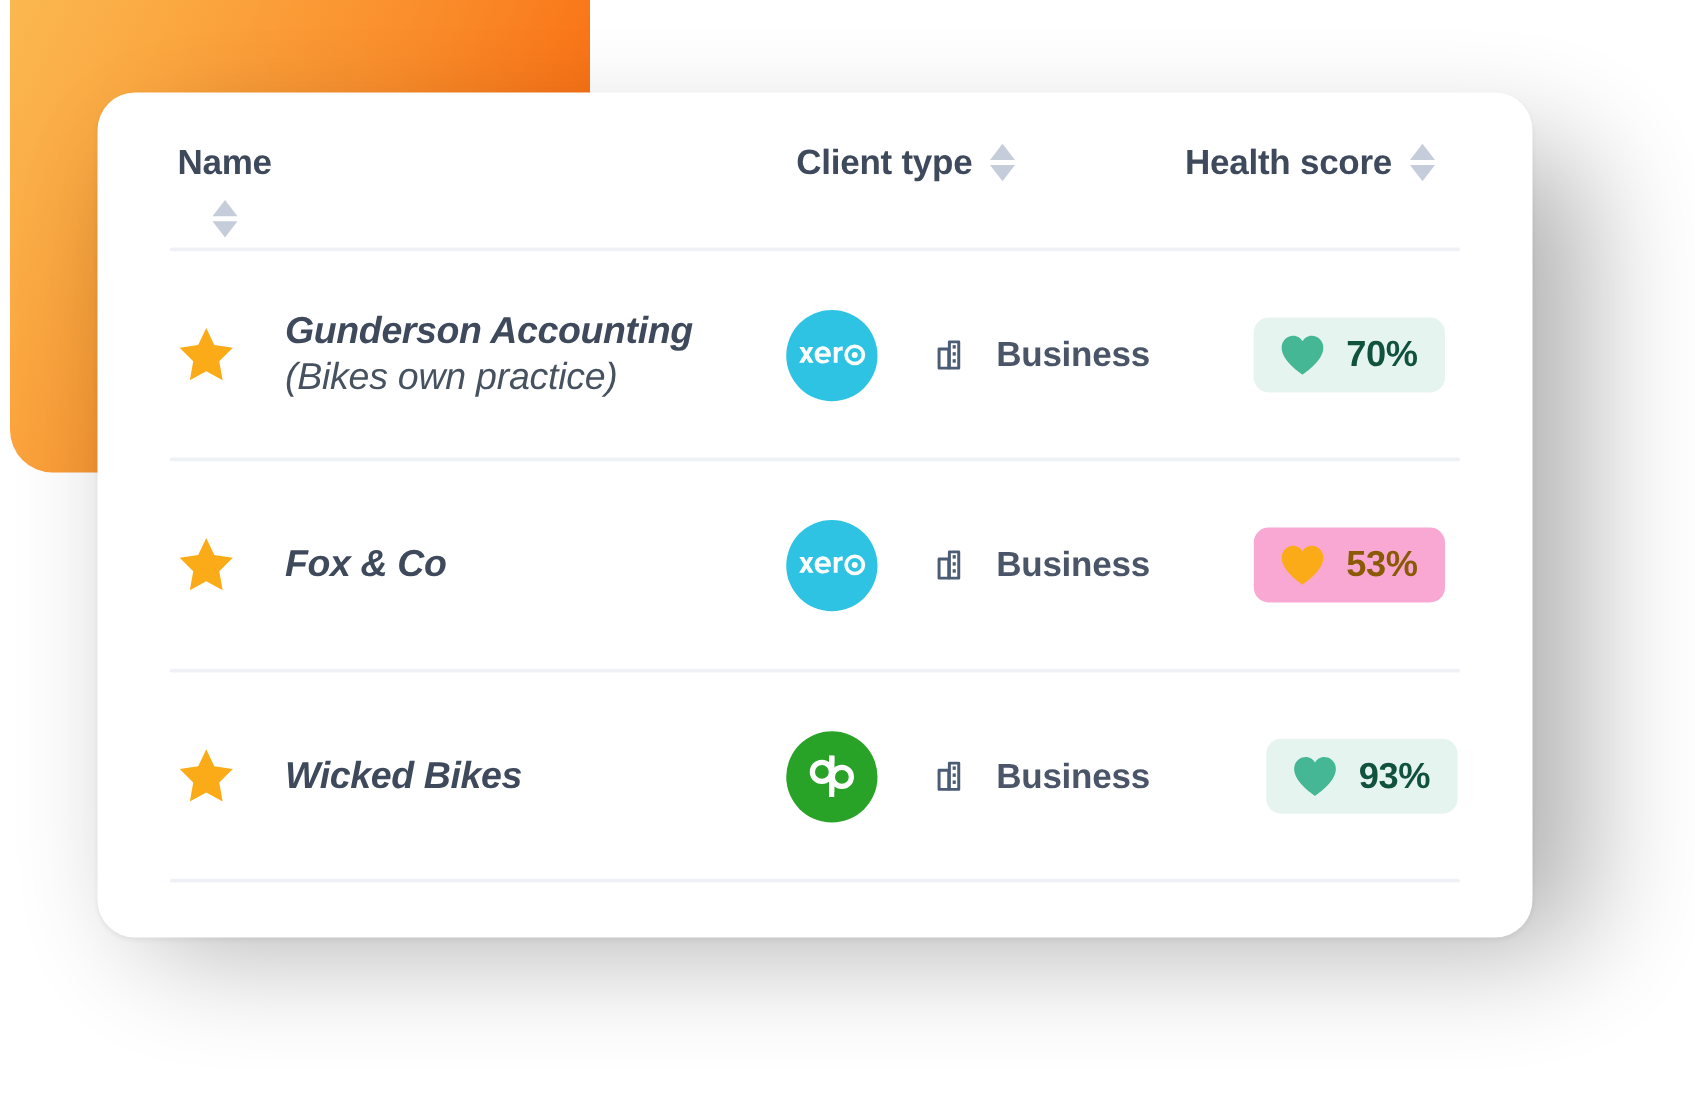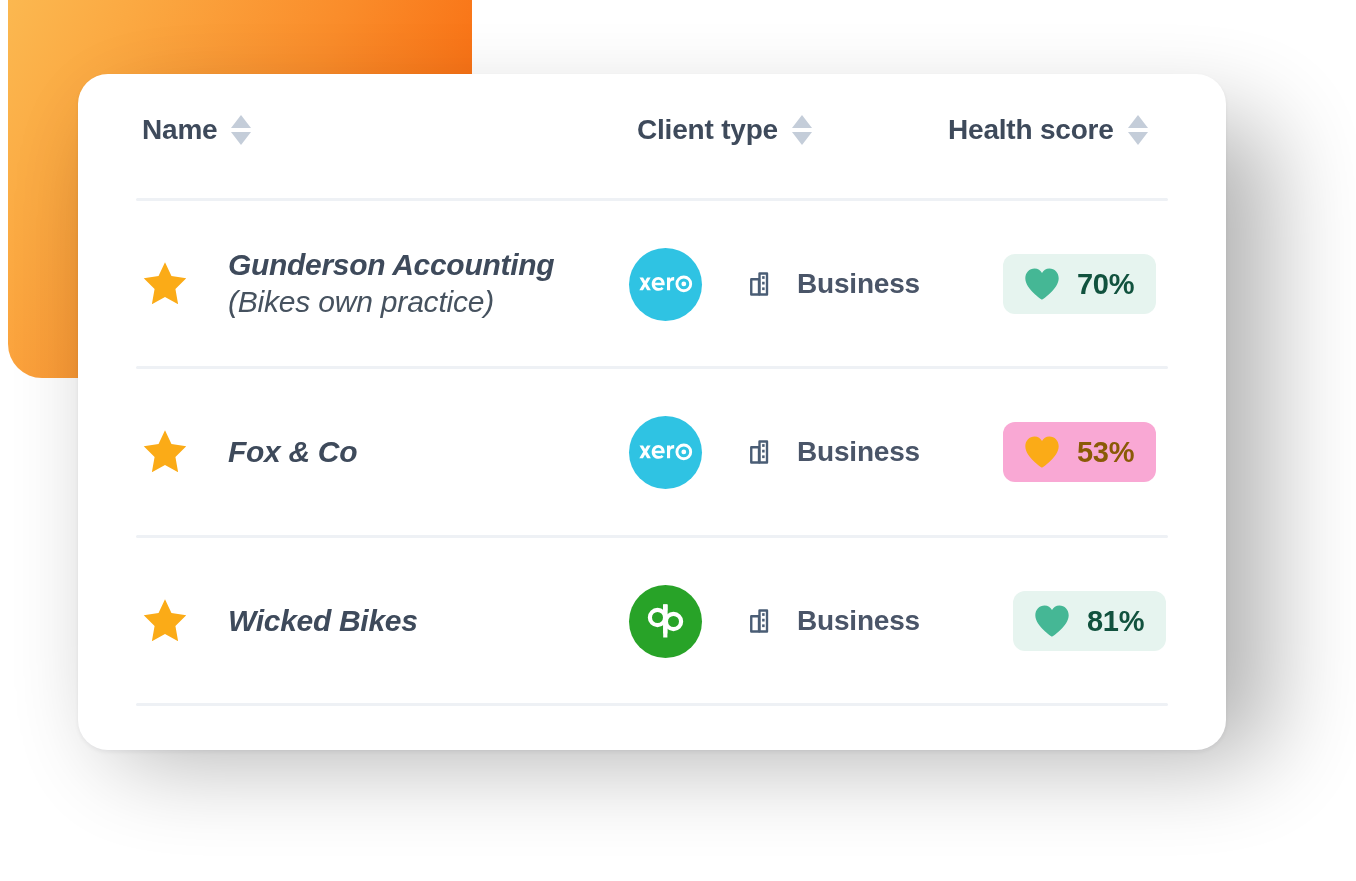--- a/index.html
+++ b/index.html
@@ -68,21 +68,21 @@
     gap: 14px;
     top: 40px;
   }
   .col-head .label {
     font-size: 28px;
     font-weight: bold;
     color: #3E4A5B;
     letter-spacing: -0.2px;
     white-space: nowrap;
   }
-  .col-head-name { left: 64px; }
+  .col-head-name { left: 64px; flex-direction: column; }
   .col-head-client { left: 559px; }
   .col-head-health { left: 870px; }
 
   .sort-icon {
     display: inline-flex;
     flex-direction: column;
     gap: 4px;
     align-items: center;
   }
   .sort-icon .tri-up {
@@ -378,20 +378,20 @@
         <rect x="11.3" y="10.2" width="2.0" height="2.2" fill="#4A5D75"></rect>
         <rect x="11.3" y="14.7" width="2.0" height="2.2" fill="#4A5D75"></rect>
       </svg>
       <span class="type-label">Business</span>
     </div>
     <div class="cell-score shift">
       <span class="badge good">
         <svg class="heart" width="38" height="34" viewBox="0 0 24 22">
           <path d="M12 21.2 C12 21.2 1.2 14.3 1.2 7.3 C1.2 3.6 3.9 1.0 7.2 1.0 C9.4 1.0 11.1 2.2 12 3.9 C12.9 2.2 14.6 1.0 16.8 1.0 C20.1 1.0 22.8 3.6 22.8 7.3 C22.8 14.3 12 21.2 12 21.2 Z" fill="#45B795"></path>
         </svg>
-        <span class="pct">81%</span>
+        <span class="pct">93%</span>
       </span>
     </div>
   </div>
 
   <div class="divider d3"></div>
 
 </div>
 
 </body></html>

